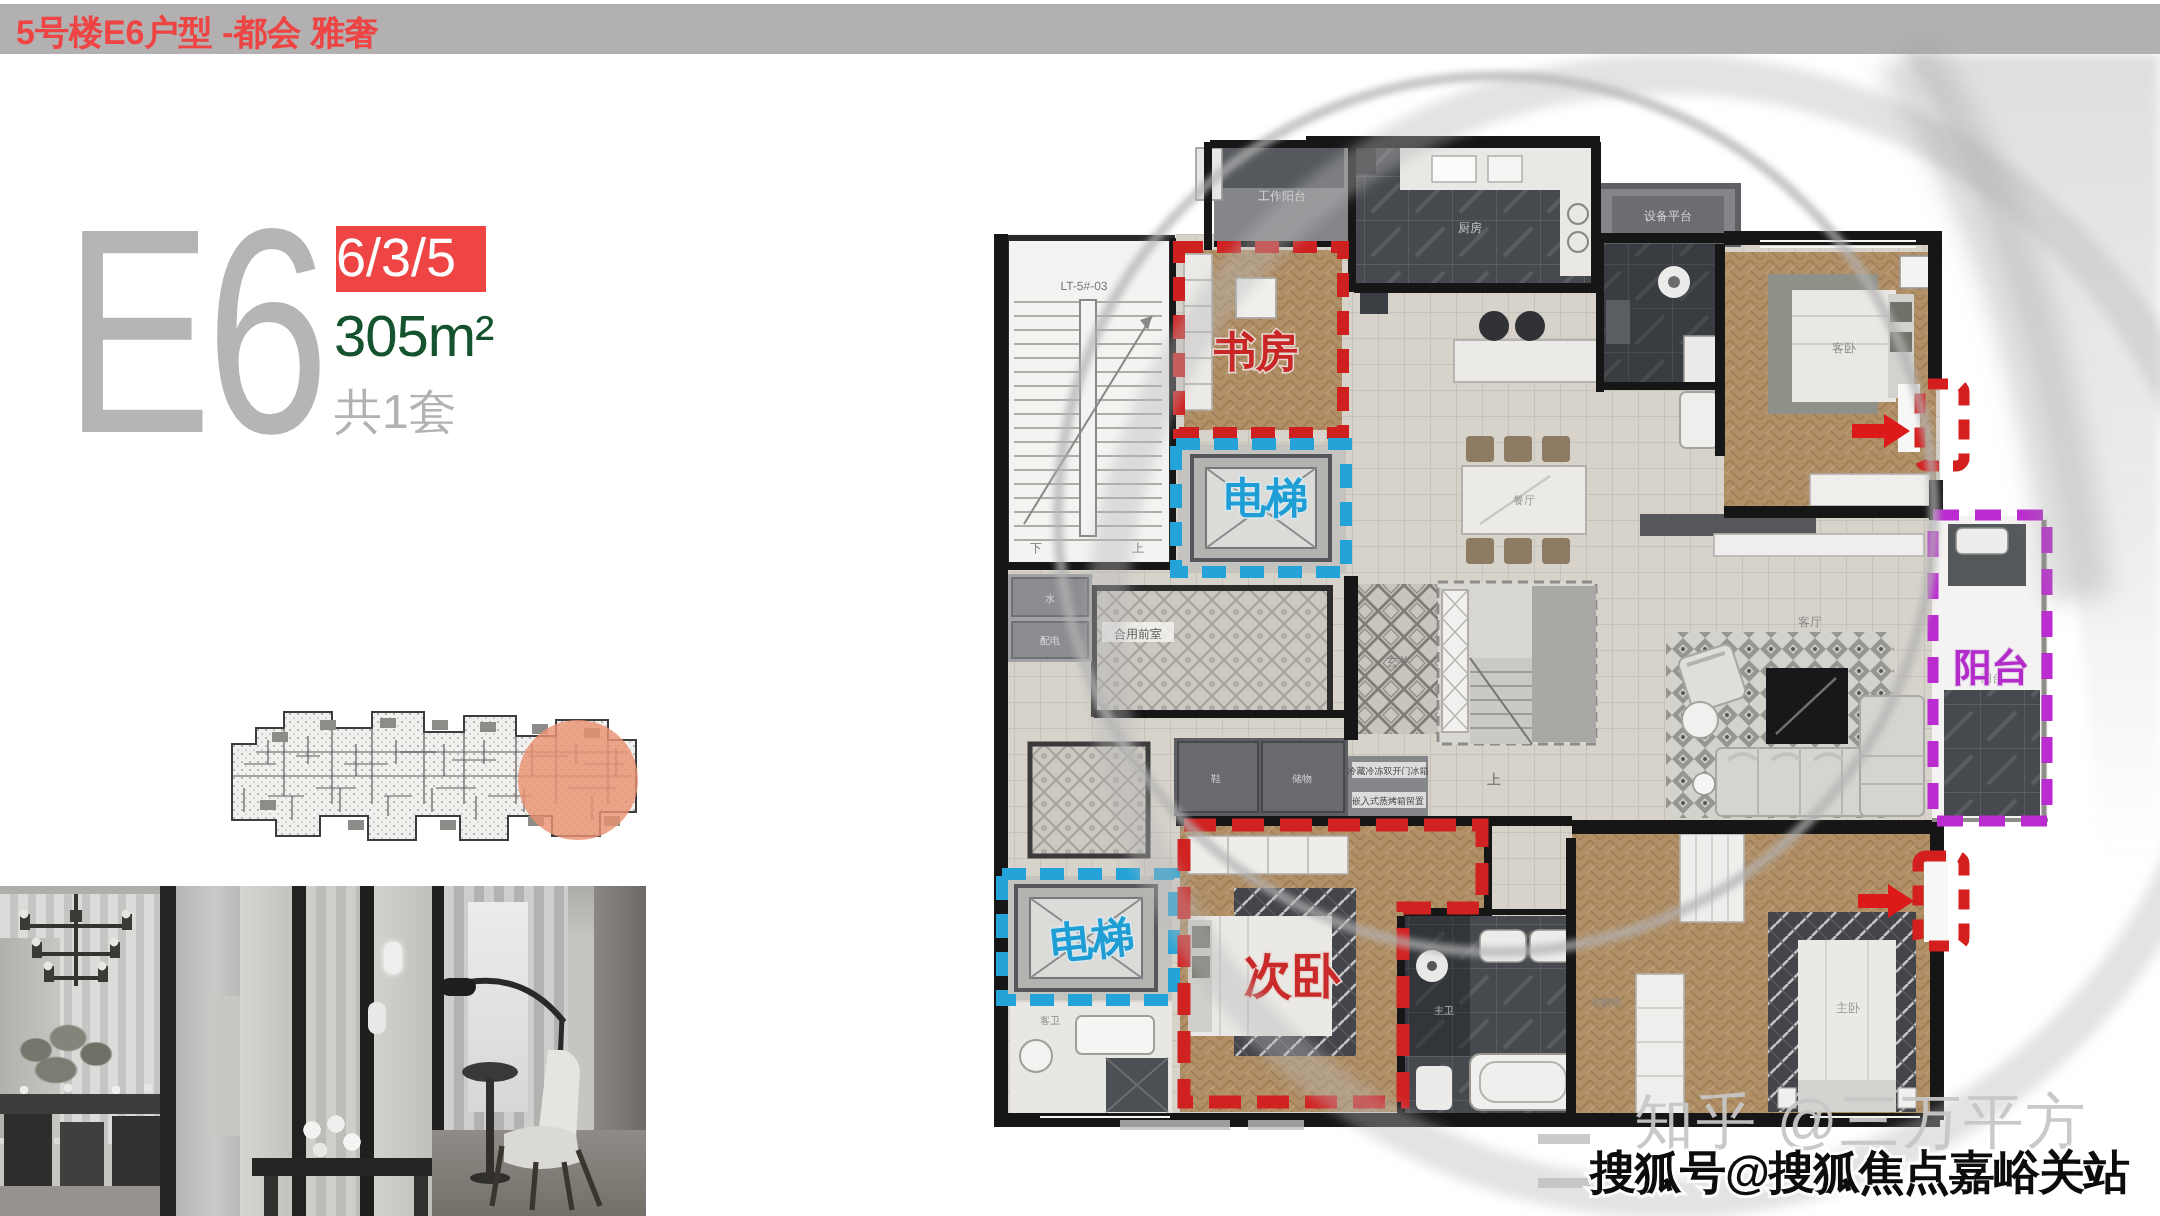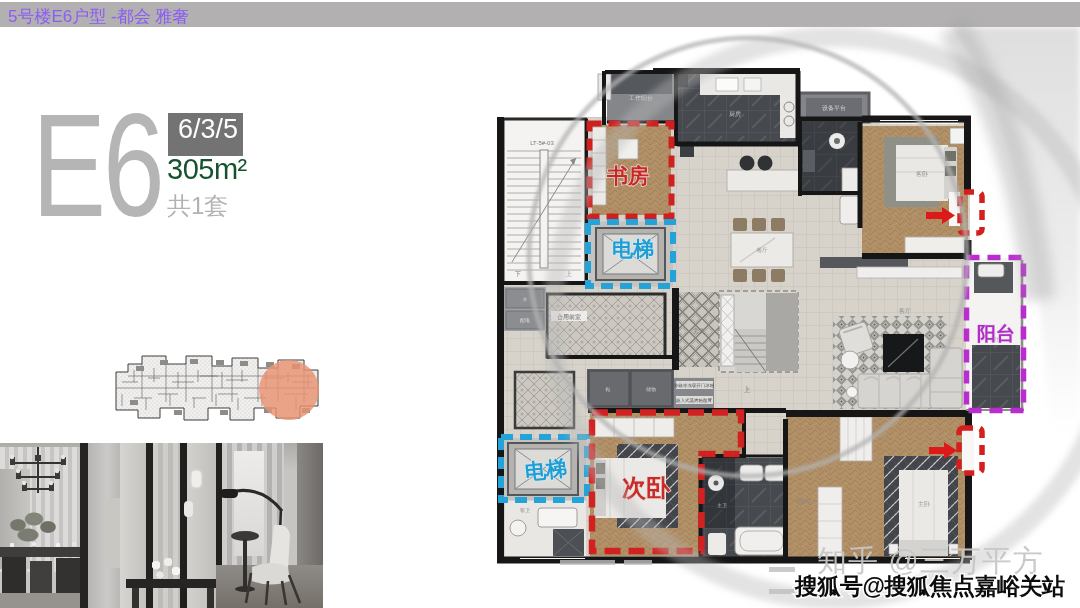--- a/index.html
+++ b/index.html
@@ -5,25 +5,25 @@
   html,body{margin:0;padding:0;}
   body{width:1080px;height:608px;position:relative;overflow:hidden;background:#ffffff;
        font-family:"Liberation Sans", sans-serif;}
   .abs{position:absolute;}
 </style>
 </head>
 <body>
 
 <div class="abs" style="left:0;top:2px;width:1080px;height:25px;background:#b2b0b0;"></div>
 
-<div class="abs" style="left:8px;top:5px;font-size:17px;font-weight:normal;color:#8b5cf6;">5号楼E6户型 -都会 雅奢</div>
+<div class="abs" style="left:8px;top:5px;font-size:17px;font-weight:bold;color:#ef4444;">5号楼E6户型 -都会 雅奢</div>
 
 <div class="abs" style="left:32px;top:93px;font-size:146px;line-height:1;color:#b5b5b5;letter-spacing:-4px;transform:scaleX(0.76);transform-origin:0 0;">E6</div>
 
-<div class="abs" style="left:168px;top:113px;width:75px;height:43px;background:#737373;color:#fdfdfd;font-size:27px;line-height:33px;padding-left:10px;box-sizing:border-box;">6/3/5</div>
+<div class="abs" style="left:168px;top:113px;width:75px;height:33px;background:#ef4444;color:#fdfdfd;font-size:27px;line-height:33px;padding-left:0;box-sizing:border-box;">6/3/5</div>
 
 <div class="abs" style="left:167px;top:153px;font-size:29px;color:#14532d;letter-spacing:-0.5px;">305m²</div>
 
 <div class="abs" style="left:167px;top:190px;font-size:24px;color:#b2b2b2;">共1套</div>
 
 <svg class="abs" style="left:108px;top:348px;" width="218" height="82" viewBox="0 0 218 82">
   <defs>
     <pattern id="stip" width="4" height="4" patternUnits="userSpaceOnUse">
       <rect width="4" height="4" fill="#f1f0ee"></rect>
       <circle cx="1" cy="1" r="0.45" fill="#9a9894"></circle>

